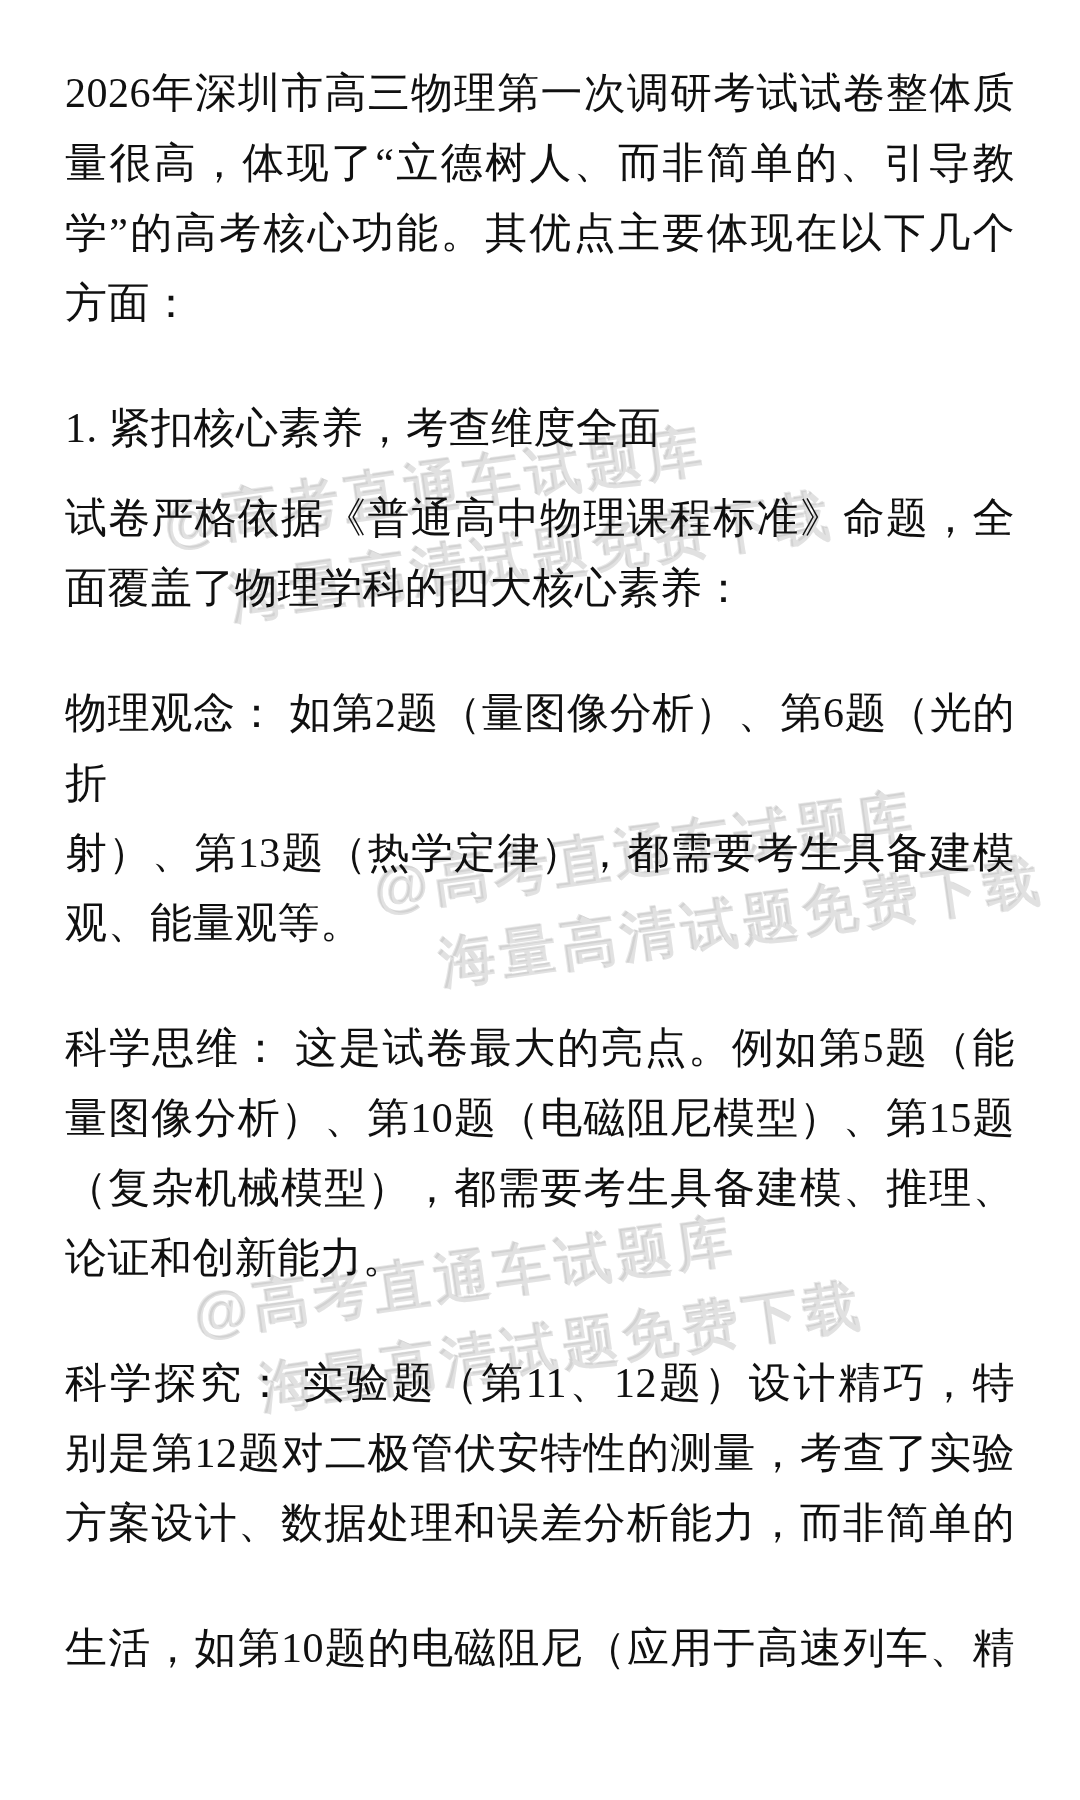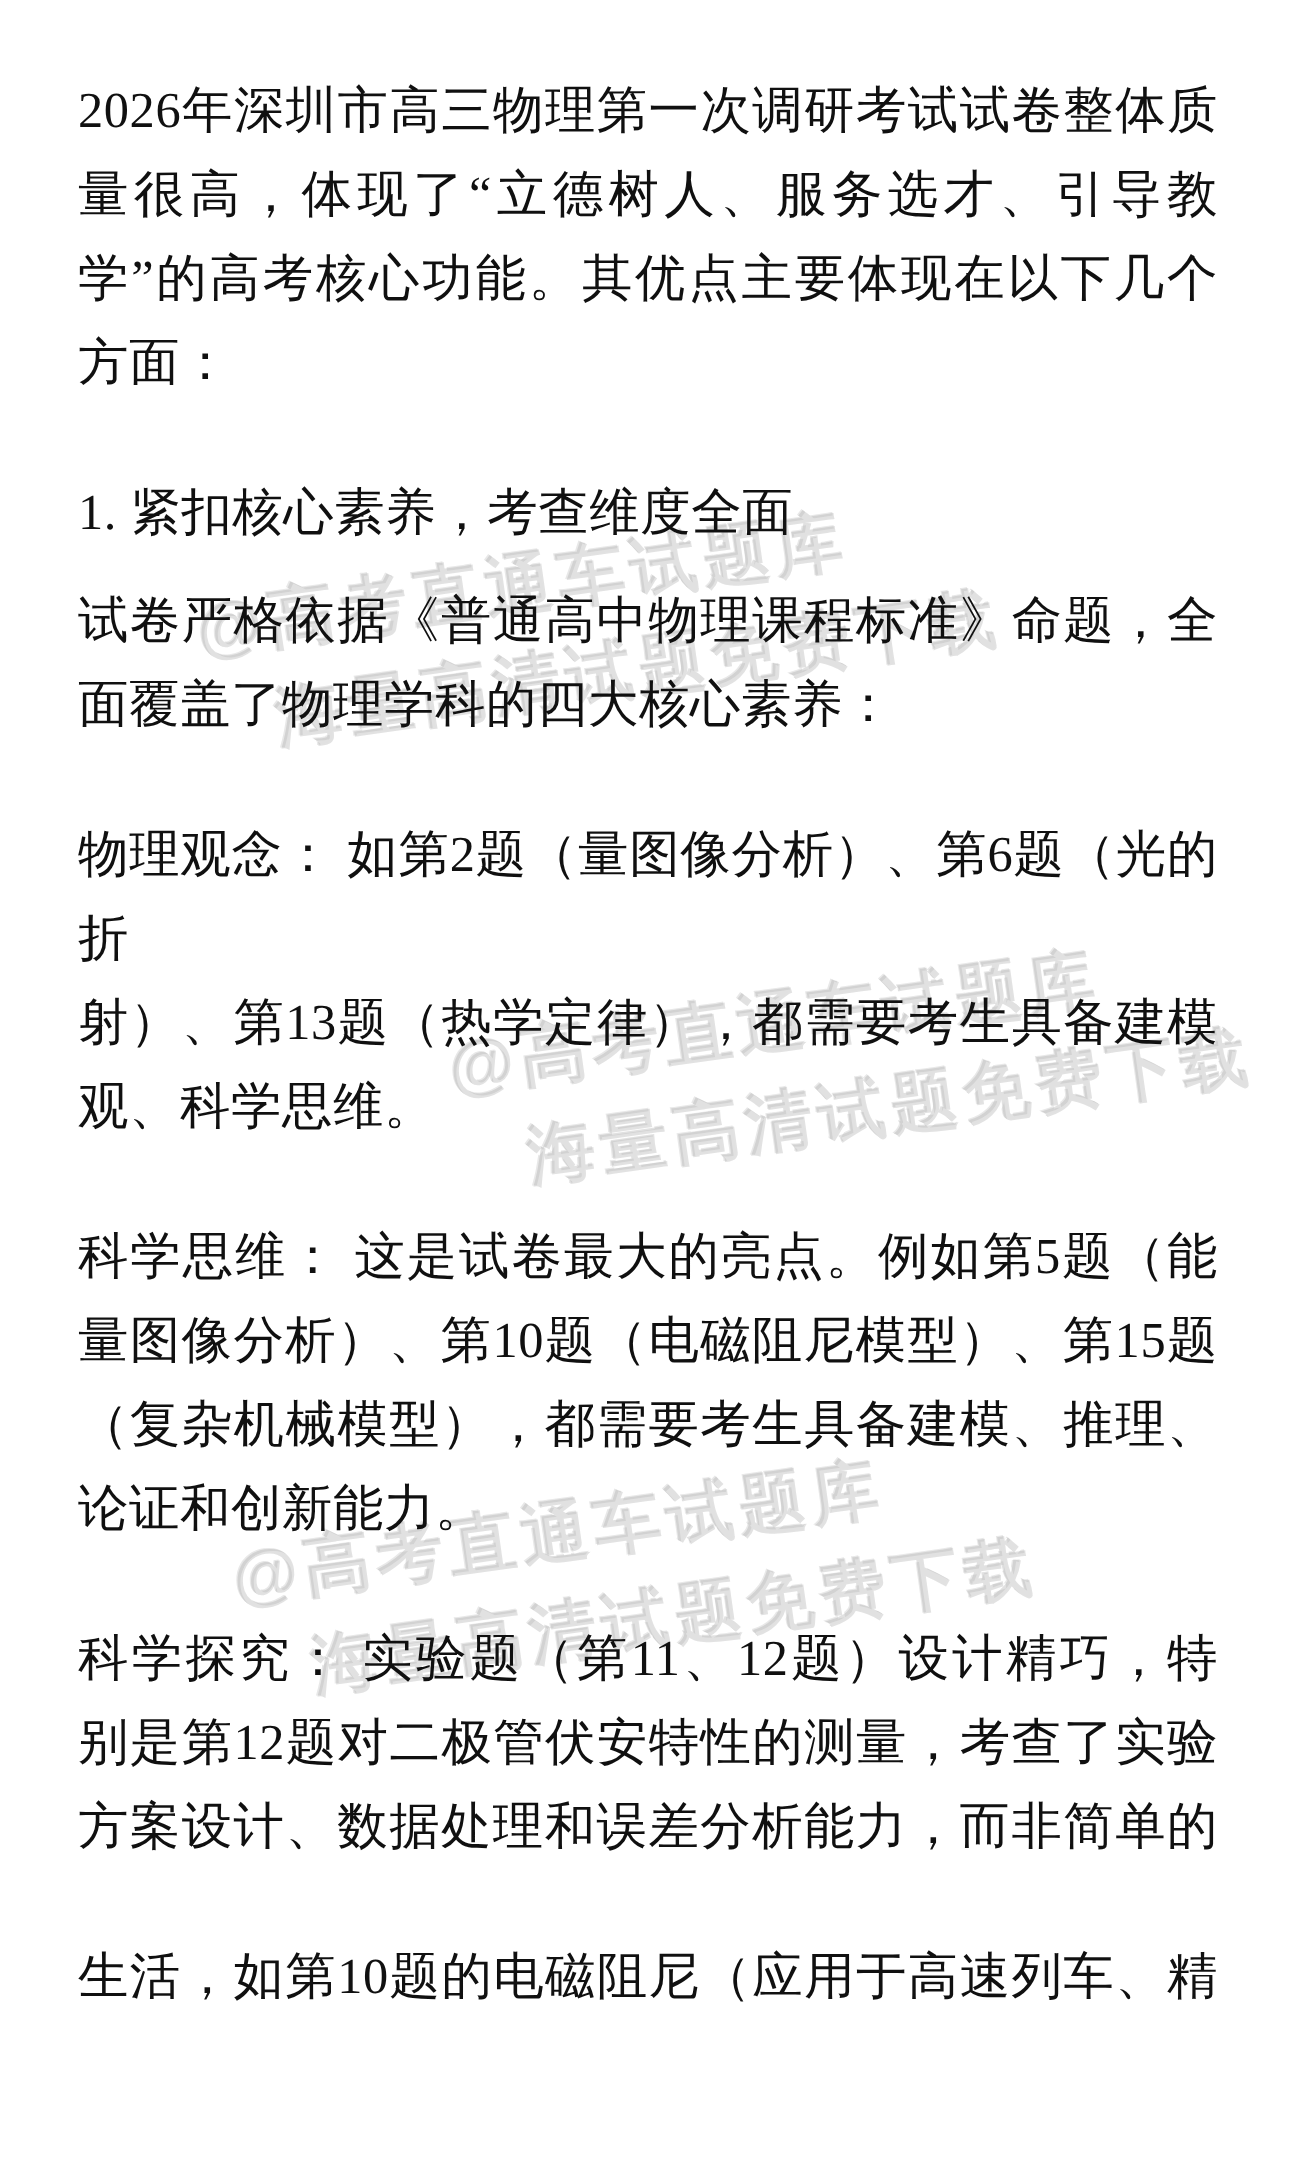--- a/index.html
+++ b/index.html
@@ -83,35 +83,35 @@
   <div class="wm-line l2">海量高清试题免费下载</div>
 </div>
 <div class="wm wm-3">
   <div class="wm-line l1">@高考直通车试题库</div>
   <div class="wm-line l2">海量高清试题免费下载</div>
 </div>
 
 <div class="page">
     <div class="para body">
       <div class="line">2026年深圳市高三物理第一次调研考试试卷整体质</div>
-      <div class="line">量很高，体现了“立德树人、服务选才、引导教</div>
+      <div class="line">量很高，体现了“立德树人、而非简单的、引导教</div>
       <div class="line">学”的高考核心功能。其优点主要体现在以下几个</div>
       <div class="line no-stretch">方面：</div>
     </div>
     <div class="para heading">
       <div class="line no-stretch">1. 紧扣核心素养，考查维度全面</div>
     </div>
     <div class="para body">
       <div class="line">试卷严格依据《普通高中物理课程标准》命题，全</div>
       <div class="line no-stretch">面覆盖了物理学科的四大核心素养：</div>
     </div>
     <div class="para body">
       <div class="line">物理观念： 如第2题（量图像分析）、第6题（光的折</div>
       <div class="line">射）、第13题（热学定律），都需要考生具备建模</div>
-      <div class="line no-stretch">观、科学思维。</div>
+      <div class="line no-stretch">观、能量观等。</div>
     </div>
     <div class="para body">
       <div class="line">科学思维： 这是试卷最大的亮点。例如第5题（能</div>
       <div class="line">量图像分析）、第10题（电磁阻尼模型）、第15题</div>
       <div class="line">（复杂机械模型），都需要考生具备建模、推理、</div>
       <div class="line no-stretch">论证和创新能力。</div>
     </div>
     <div class="para body">
       <div class="line">科学探究： 实验题（第11、12题）设计精巧，特</div>
       <div class="line">别是第12题对二极管伏安特性的测量，考查了实验</div>

